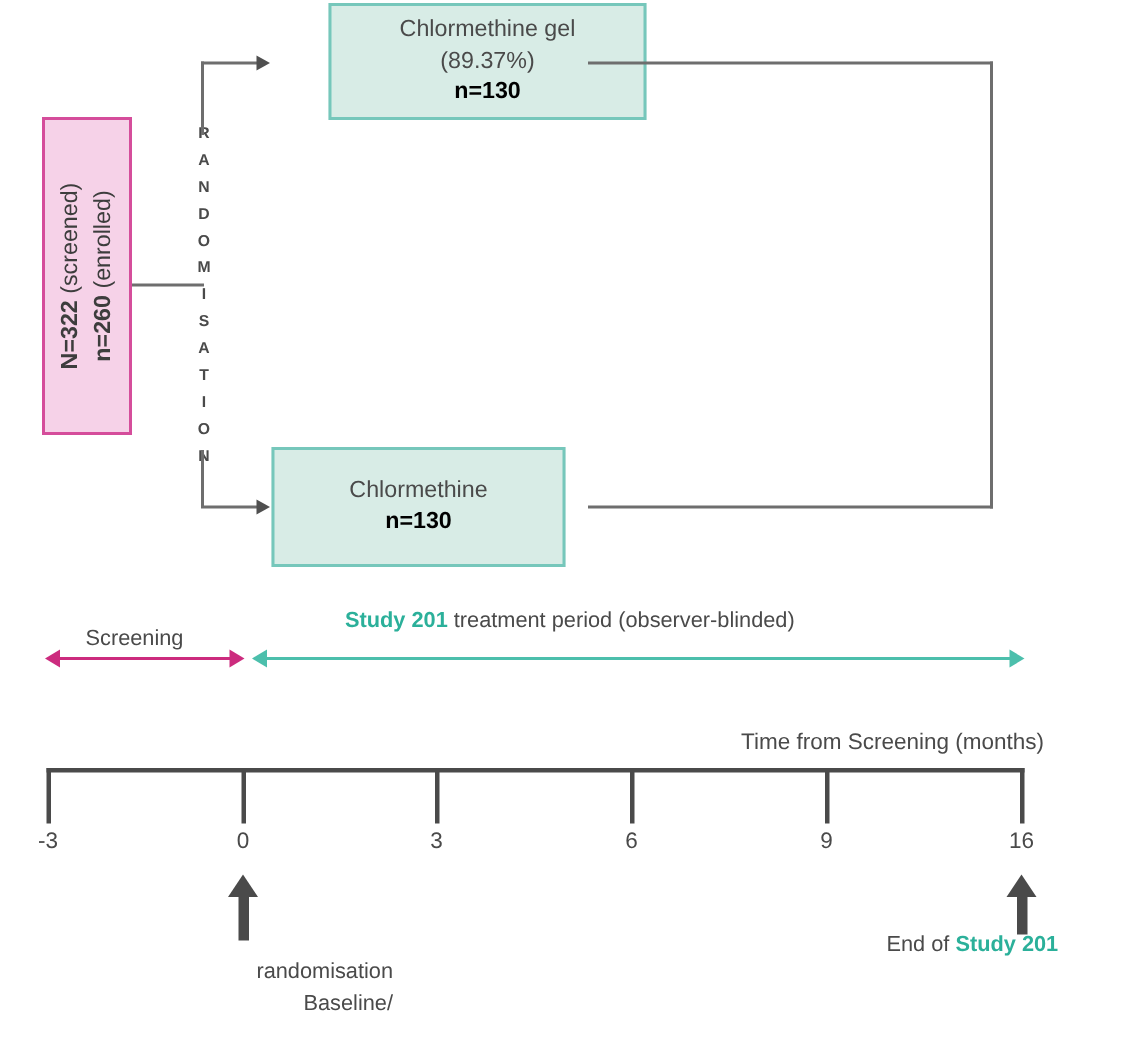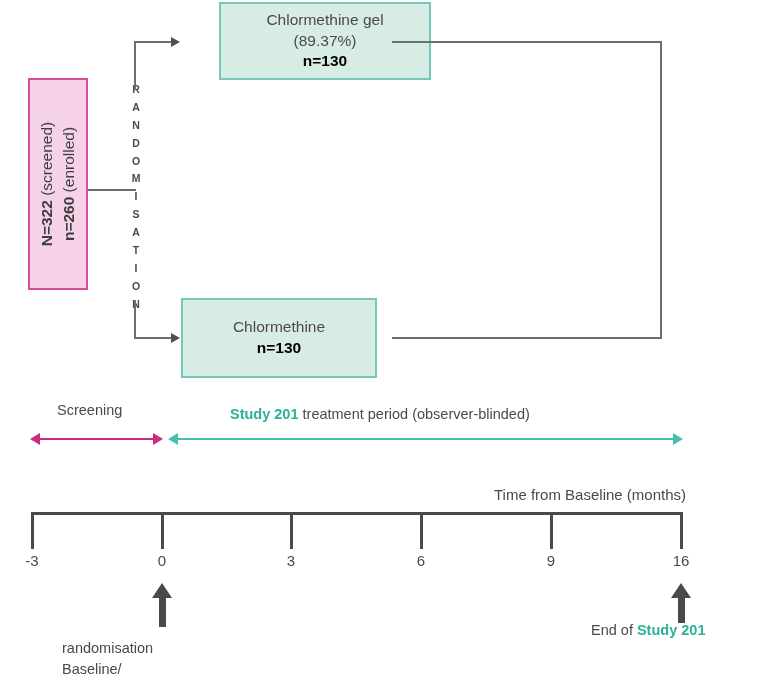--- a/index.html
+++ b/index.html
@@ -130,21 +130,21 @@
   .up-arrow-shaft { background: #4a4a4a; width: 7px; }
   .up-arrow-head {
     width: 0; height: 0;
     border-left: 10px solid transparent;
     border-right: 10px solid transparent;
     border-bottom: 15px solid #4a4a4a;
   }
   .event-label {
     font-size: 14.5px;
     color: #4a4a4a;
-    text-align: left;
+    text-align: right;
     line-height: 1.45;
     white-space: nowrap;
   }
   .event-label b { color: #2bb09a; }
 </style>
 </head>
 <body>
 
 <div id="canvas">
 
@@ -189,41 +189,41 @@
 
   <div class="abs tx-box tx-ointment">
     <div>Chlormethine</div>
     <div class="n">n=130</div>
   </div>
 
   <div class="abs line line-h" style="left:392px; top:41px; width:270px;"></div>
   <div class="abs line line-h" style="left:392px; top:337px; width:270px;"></div>
   <div class="abs line line-v" style="left:660px; top:41px; height:298px;"></div>
 
-  <div class="abs period-label" style="left:57px; top:402px;">
+  <div class="abs period-label" style="left:57px; top:418px;">
     <span>Screening</span>
   </div>
 
   <div class="abs period-label" style="left:230px; top:406px;">
     <b>Study 201</b><span> treatment period (observer-blinded)</span>
   </div>
 
   <div class="abs" style="left:30px; top:432px; width:133px; height:14px; color:#cc2b7e;">
     <div class="abs tri tri-left" style="left:0px; top:0.5px;"></div>
     <div class="abs axis-arrow-line" style="left:8px; top:5.8px; width:117px; background:#cc2b7e;"></div>
     <div class="abs tri tri-right" style="left:123px; top:0.5px;"></div>
   </div>
 
   <div class="abs" style="left:168px; top:432px; width:515px; height:14px; color:#4cbfac;">
     <div class="abs tri tri-left" style="left:0px; top:0.5px;"></div>
     <div class="abs axis-arrow-line" style="left:8px; top:5.8px; width:499px; background:#4cbfac;"></div>
     <div class="abs tri tri-right" style="left:505px; top:0.5px;"></div>
   </div>
 
-  <div class="abs axis-title" style="left:494px; top:486px;">Time from Baseline (months)</div>
+  <div class="abs axis-title" style="left:494px; top:486px;">Time from Screening (months)</div>
 
   <div class="abs axis-line" style="left:31px; top:512px; width:652px;"></div>
 
   <div class="abs axis-tick" style="left:31px;  top:512px; height:37px;"></div>
   <div class="abs axis-tick" style="left:161px; top:512px; height:37px;"></div>
   <div class="abs axis-tick" style="left:290px; top:512px; height:37px;"></div>
   <div class="abs axis-tick" style="left:420px; top:512px; height:37px;"></div>
   <div class="abs axis-tick" style="left:550px; top:512px; height:37px;"></div>
   <div class="abs axis-tick" style="left:680px; top:512px; height:37px;"></div>
 

